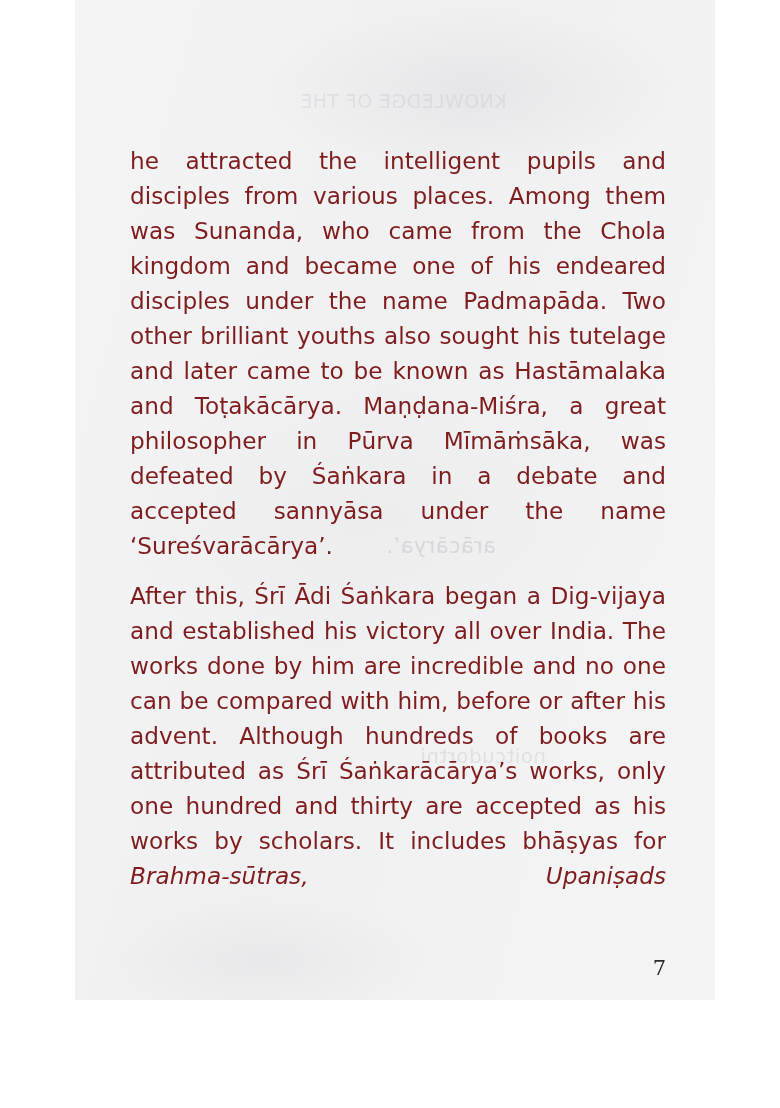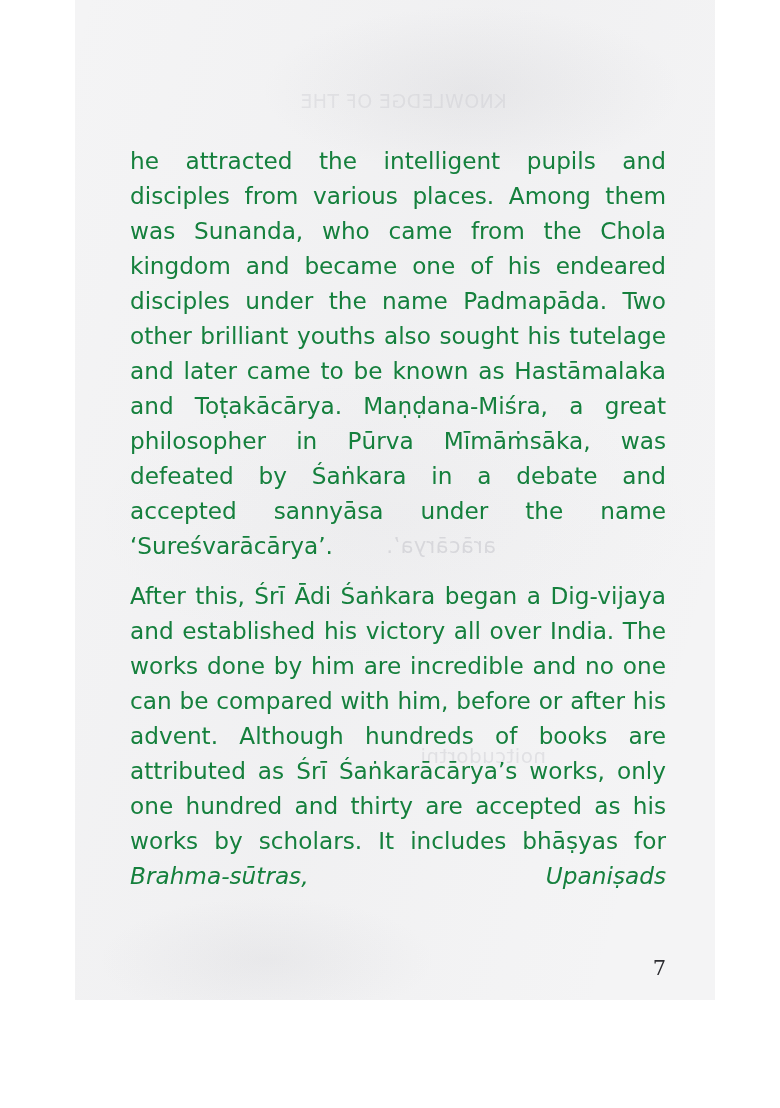--- a/index.html
+++ b/index.html
@@ -59,21 +59,21 @@
 
   .textblock {
     position: absolute;
     left: 130px;
     top: 143px;
     width: 536px;
   }
 
   .para {
     margin: 0;
-    color: #15803d;
+    color: #7f1d1d;
     font-size: 23.2px;
     line-height: 35px;
     text-align: justify;
     text-justify: inter-word;
     -webkit-hyphens: none;
     hyphens: none;
     word-spacing: 0.2px;
   }
 
   .para + .para {

